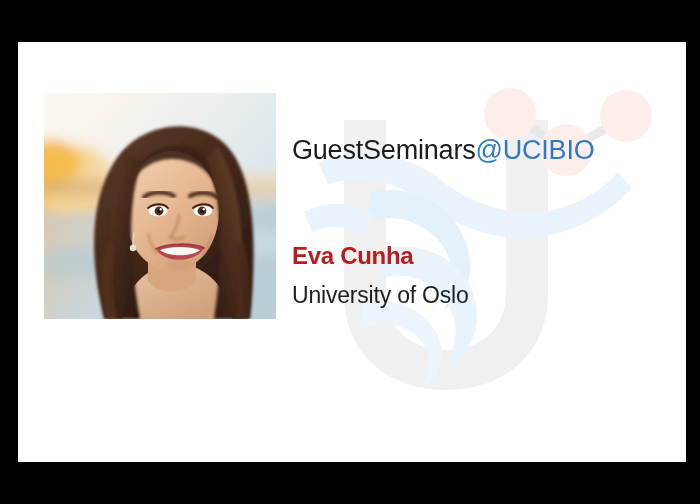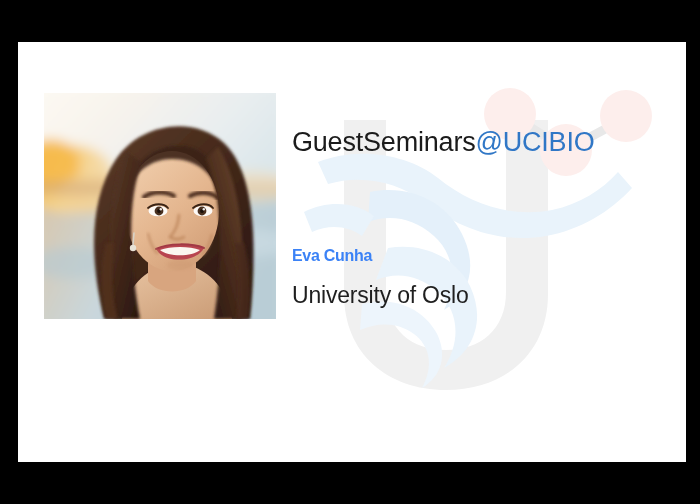--- a/index.html
+++ b/index.html
@@ -51,21 +51,21 @@
     width: 232px;
     height: 226px;
     overflow: hidden;
   }
   #speaker-photo svg { display: block; }
 
   
   #text-column {
     position: absolute;
     left: 274px;
-    top: 84px;
+    top: 92px;
     width: 380px;
   }
 
   #seminar-title {
     font-size: 27px;
     line-height: 32px;
     font-weight: 400;
     letter-spacing: -0.2px;
     color: #1b1b1b;
     white-space: nowrap;
@@ -74,25 +74,25 @@
     color: #3077c6;
   }
 
   #speaker-block {
     position: absolute;
     left: 274px;
     top: 199px;
     width: 380px;
   }
   #speaker-name {
-    font-size: 16px;
+    font-size: 24px;
     line-height: 30px;
     font-weight: 700;
     letter-spacing: -0.3px;
-    color: #3b82f6;
+    color: #b91c1c;
   }
   #speaker-affiliation {
     font-size: 23px;
     line-height: 30px;
     font-weight: 400;
     letter-spacing: -0.2px;
     color: #1f1f1f;
     margin-top: 9px;
   }
 

